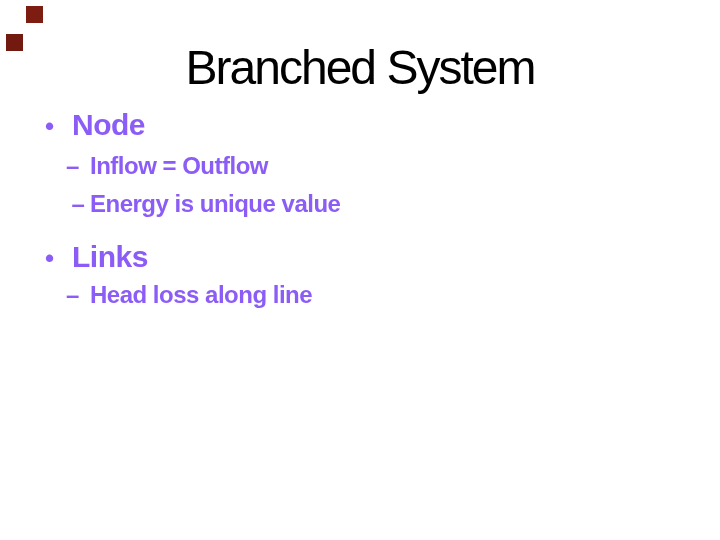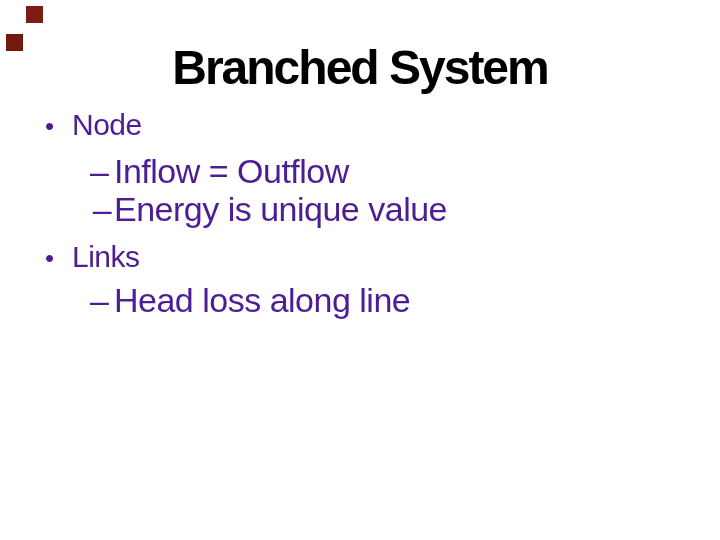--- a/index.html
+++ b/index.html
@@ -27,42 +27,43 @@
 
   
   .slide-title {
     position: absolute;
     left: 0;
     top: 44px;
     width: 720px;
     margin: 0;
     text-align: center;
     font-size: 48px;
-    font-weight: bold;
+    font-weight: normal;
     letter-spacing: -2px;
     line-height: 1;
     color: #000000;
     white-space: nowrap;
   }
 
   
   .line {
     position: absolute;
     line-height: 1;
-    color: #4c1d95;
+    color: #8b5cf6;
     white-space: nowrap;
+    font-weight: bold;
   }
   .lvl1 {
     left: 45px;
     font-size: 30px;
     letter-spacing: -0.5px;
   }
   .lvl2 {
-    left: 90px;
-    font-size: 34px;
+    left: 66px;
+    font-size: 24px;
     letter-spacing: -0.5px;
   }
   .lvl1 .glyph {
     display: inline-block;
     width: 27px;
     font-size: 26px;
     vertical-align: baseline;
   }
   .lvl2 .glyph {
     display: inline-block;

